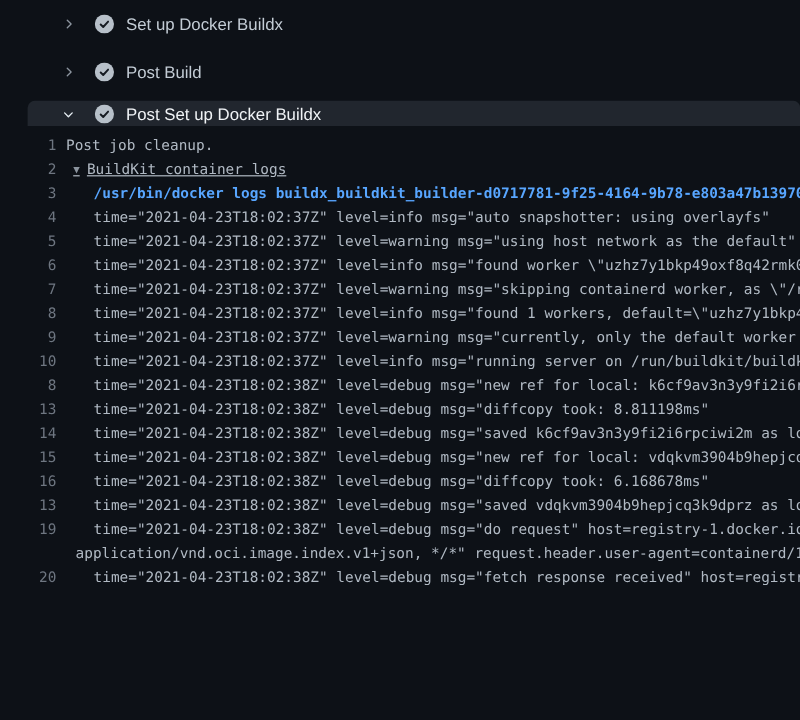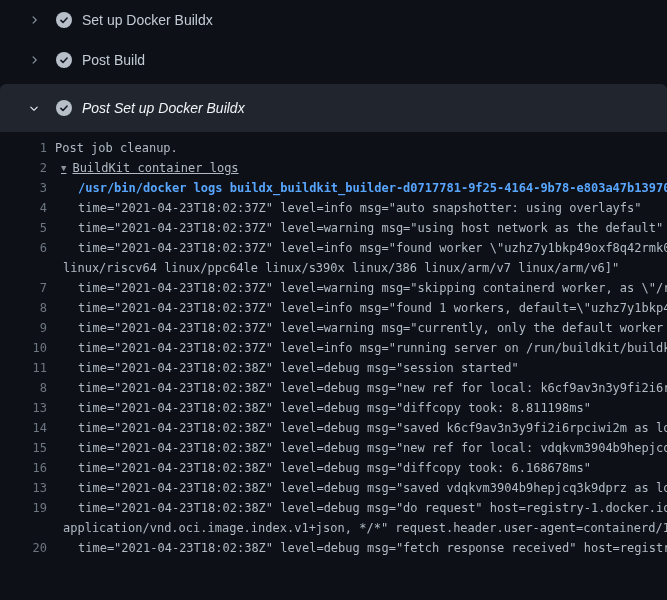--- a/index.html
+++ b/index.html
@@ -21,27 +21,27 @@
     background:var(--background);
     font-family:"Liberation Sans","DejaVu Sans",sans-serif;
   }
   .sections{width:667px;}
   .section-row{
     height:40px;
     display:flex;
     align-items:center;
     padding-left:28px;
     cursor:pointer;
+    margin-left:23px;
   }
   .section-row.expanded{
-    height:48px;
+    height:21px;
     margin-top:4px;
     background:var(--header-highlight);
     border-radius:6px 6px 0 0;
-    font-style:italic;
   }
   .chev{
     width:12px;height:12px;
     display:flex;align-items:center;justify-content:center;
     color:var(--icon-gray);
     flex:none;
   }
   .section-row.expanded .chev{color:var(--icon-light);transform:rotate(90deg);}
   .check{
     width:16px;height:16px;
@@ -160,43 +160,35 @@
     <span class="log-content"><span class="txt">time="2021-04-23T18:02:37Z" level=info msg="auto snapshotter: using overlayfs"</span></span>
   </div>
       <div class="log-row t-item">
     <span class="log-num">5</span>
     <span class="log-content"><span class="txt">time="2021-04-23T18:02:37Z" level=warning msg="using host network as the default"</span></span>
   </div>
       <div class="log-row t-item">
     <span class="log-num">6</span>
     <span class="log-content"><span class="txt">time="2021-04-23T18:02:37Z" level=info msg="found worker \"uzhz7y1bkp49oxf8q42rmk0xj</span></span>
   </div>
-      <div class="log-row t-wrap">
-    <span class="log-num"></span>
-    <span class="log-content"><span class="txt">linux/riscv64 linux/ppc64le linux/s390x linux/386 linux/arm/v7 linux/arm/v6]"</span></span>
-  </div>
       <div class="log-row t-item">
     <span class="log-num">7</span>
     <span class="log-content"><span class="txt">time="2021-04-23T18:02:37Z" level=warning msg="skipping containerd worker, as \"/run</span></span>
   </div>
       <div class="log-row t-item">
     <span class="log-num">8</span>
     <span class="log-content"><span class="txt">time="2021-04-23T18:02:37Z" level=info msg="found 1 workers, default=\"uzhz7y1bkp49o</span></span>
   </div>
       <div class="log-row t-item">
     <span class="log-num">9</span>
     <span class="log-content"><span class="txt">time="2021-04-23T18:02:37Z" level=warning msg="currently, only the default worker ca</span></span>
   </div>
       <div class="log-row t-item">
     <span class="log-num">10</span>
     <span class="log-content"><span class="txt">time="2021-04-23T18:02:37Z" level=info msg="running server on /run/buildkit/buildkit</span></span>
-  </div>
-      <div class="log-row t-item">
-    <span class="log-num">11</span>
-    <span class="log-content"><span class="txt">time="2021-04-23T18:02:38Z" level=debug msg="session started"</span></span>
   </div>
       <div class="log-row t-item">
     <span class="log-num">8</span>
     <span class="log-content"><span class="txt">time="2021-04-23T18:02:38Z" level=debug msg="new ref for local: k6cf9av3n3y9fi2i6rpc</span></span>
   </div>
       <div class="log-row t-item">
     <span class="log-num">13</span>
     <span class="log-content"><span class="txt">time="2021-04-23T18:02:38Z" level=debug msg="diffcopy took: 8.811198ms"</span></span>
   </div>
       <div class="log-row t-item">

